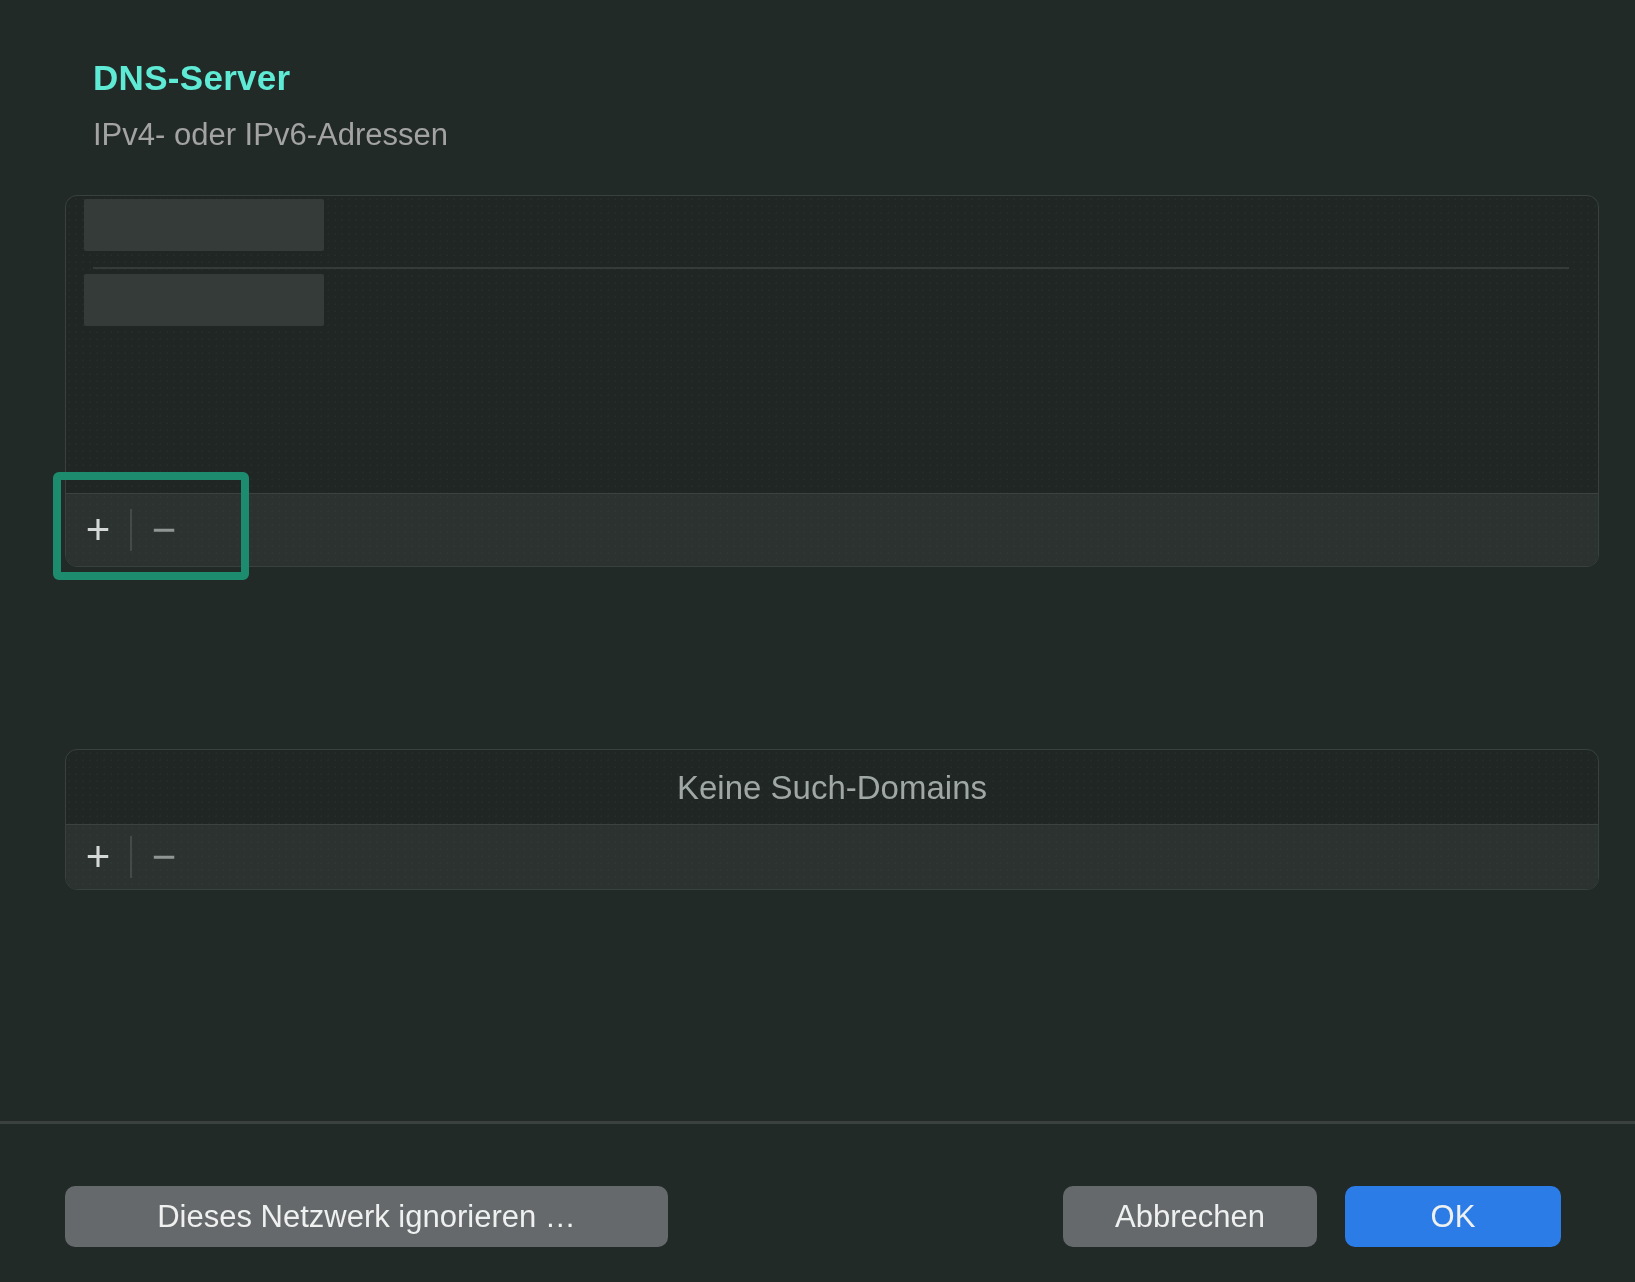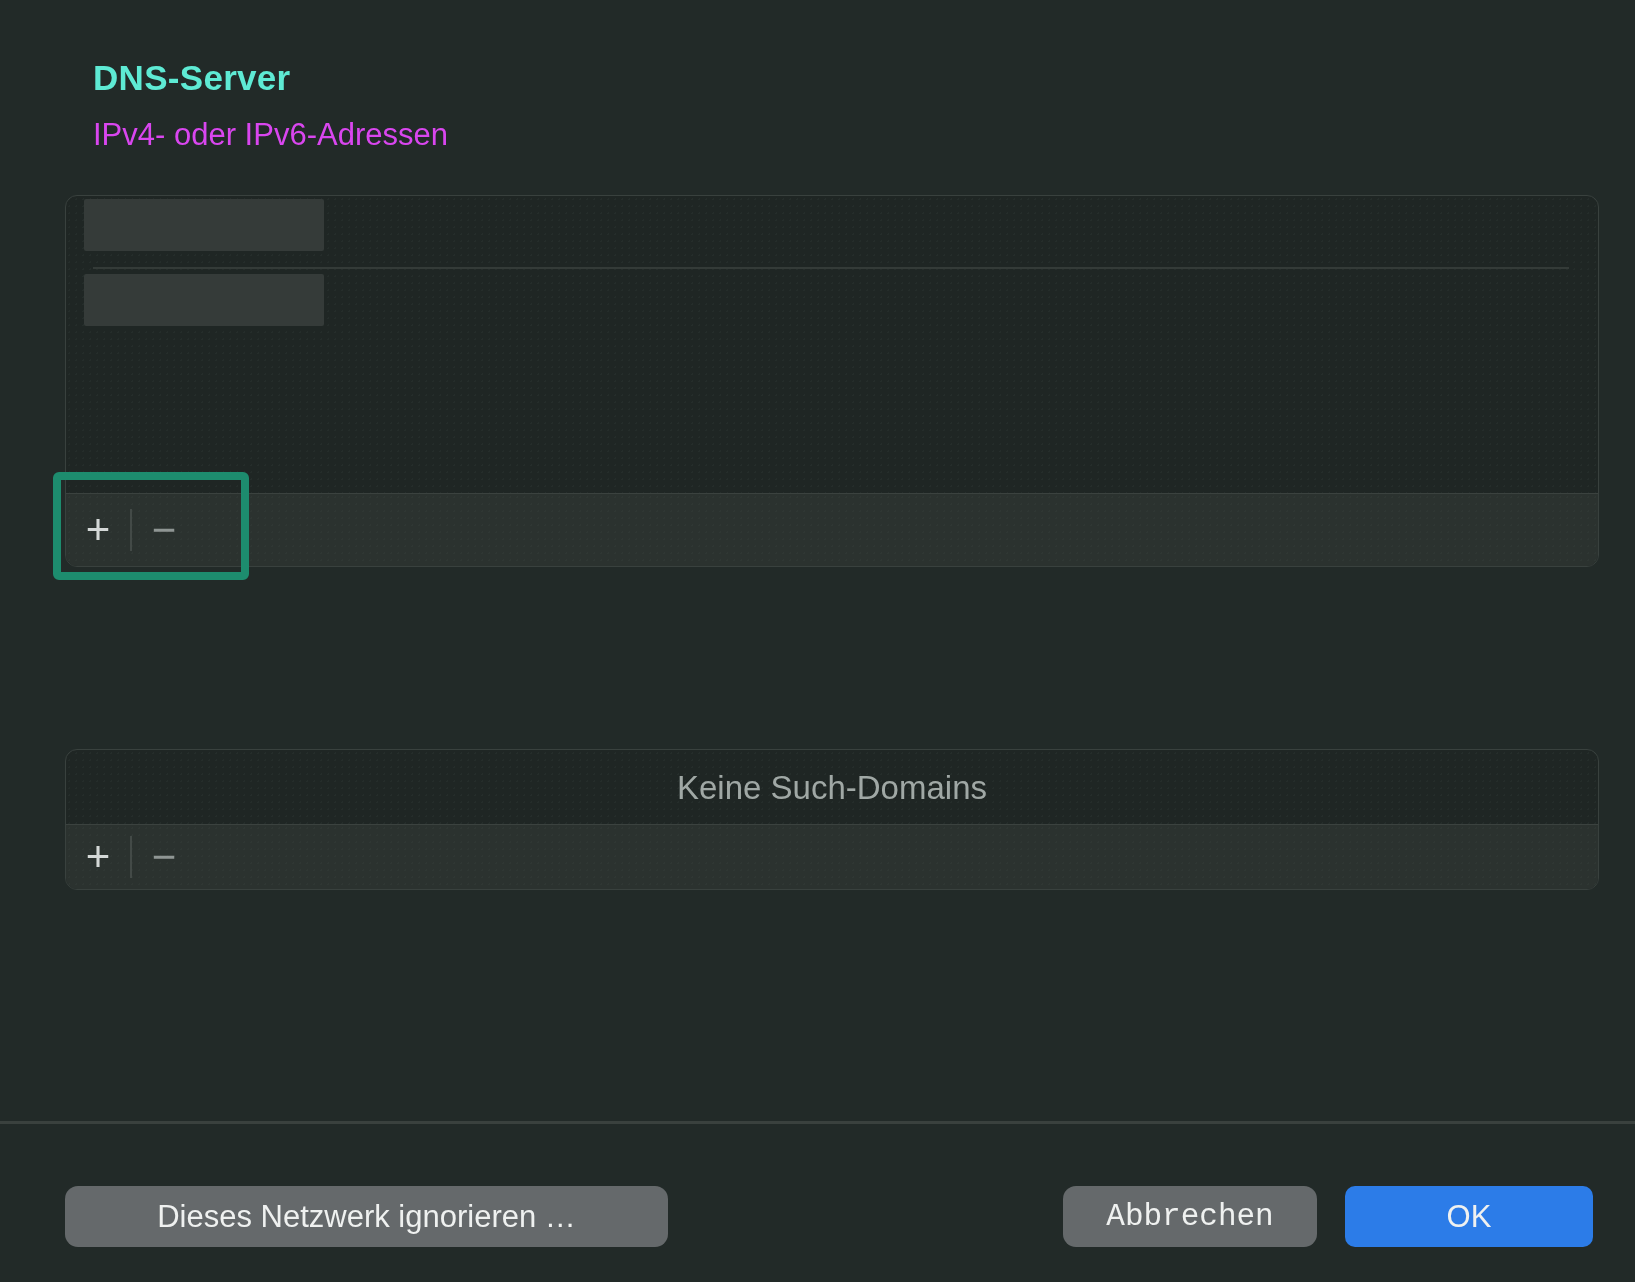--- a/index.html
+++ b/index.html
@@ -20,21 +20,21 @@
     position: absolute;
     left: 93px;
     color: #5eead4;
     font-size: 35px;
     font-weight: 700;
     letter-spacing: 0.3px;
   }
   .section-subtitle {
     position: absolute;
     left: 93px;
-    color: #d946ef;
+    color: #a3a3a3;
     font-size: 31px;
     font-weight: 400;
   }
   .listbox {
     position: absolute;
     left: 65px;
     width: 1534px;
     background: var(--panel, #1f2624);
     border: 1px solid #39413e;
     border-radius: 12px;
@@ -131,25 +131,25 @@
     border-radius: 10px;
     font-family: "Liberation Sans", sans-serif;
     font-size: 31px;
     color: #eff1f0;
     display: flex;
     align-items: center;
     justify-content: center;
     cursor: default;
     padding: 0;
   }
-  .btn-gray { background: var(--button-gray, #65696b); border-radius: 13px; }
+  .btn-gray { background: var(--button-gray, #65696b); }
   .btn-blue { background: var(--accent-blue, #2c7ce8); }
   #ignore-btn  { left: 65px;   width: 603px; }
-  #cancel-btn  { left: 1063px; width: 254px; font-family: Liberation Mono, monospace; }
-  #ok-btn      { left: 1345px; width: 248px; }
+  #cancel-btn  { left: 1063px; width: 254px; }
+  #ok-btn      { left: 1345px; width: 216px; }
 
   #dns-box    { top: 195px; height: 372px; }
   #dns-footer { height: 72px; }
   #search-box { top: 749px; height: 141px; padding-left: 44px; }
   #search-footer { height: 64px; }
 </style>
 </head>
 <body>
 
 <div class="stage">

